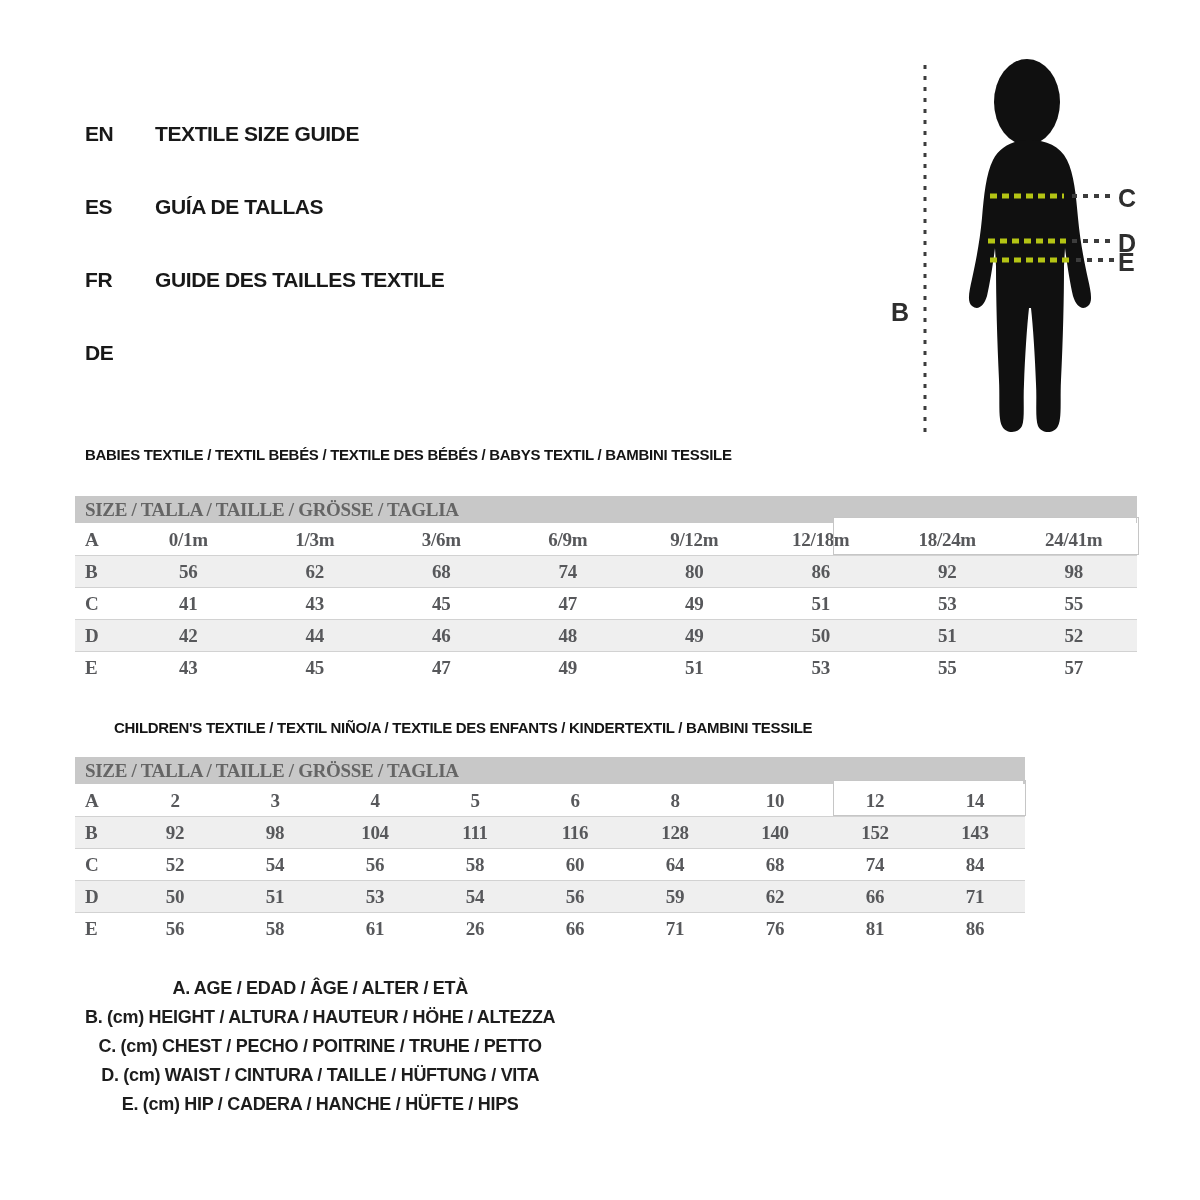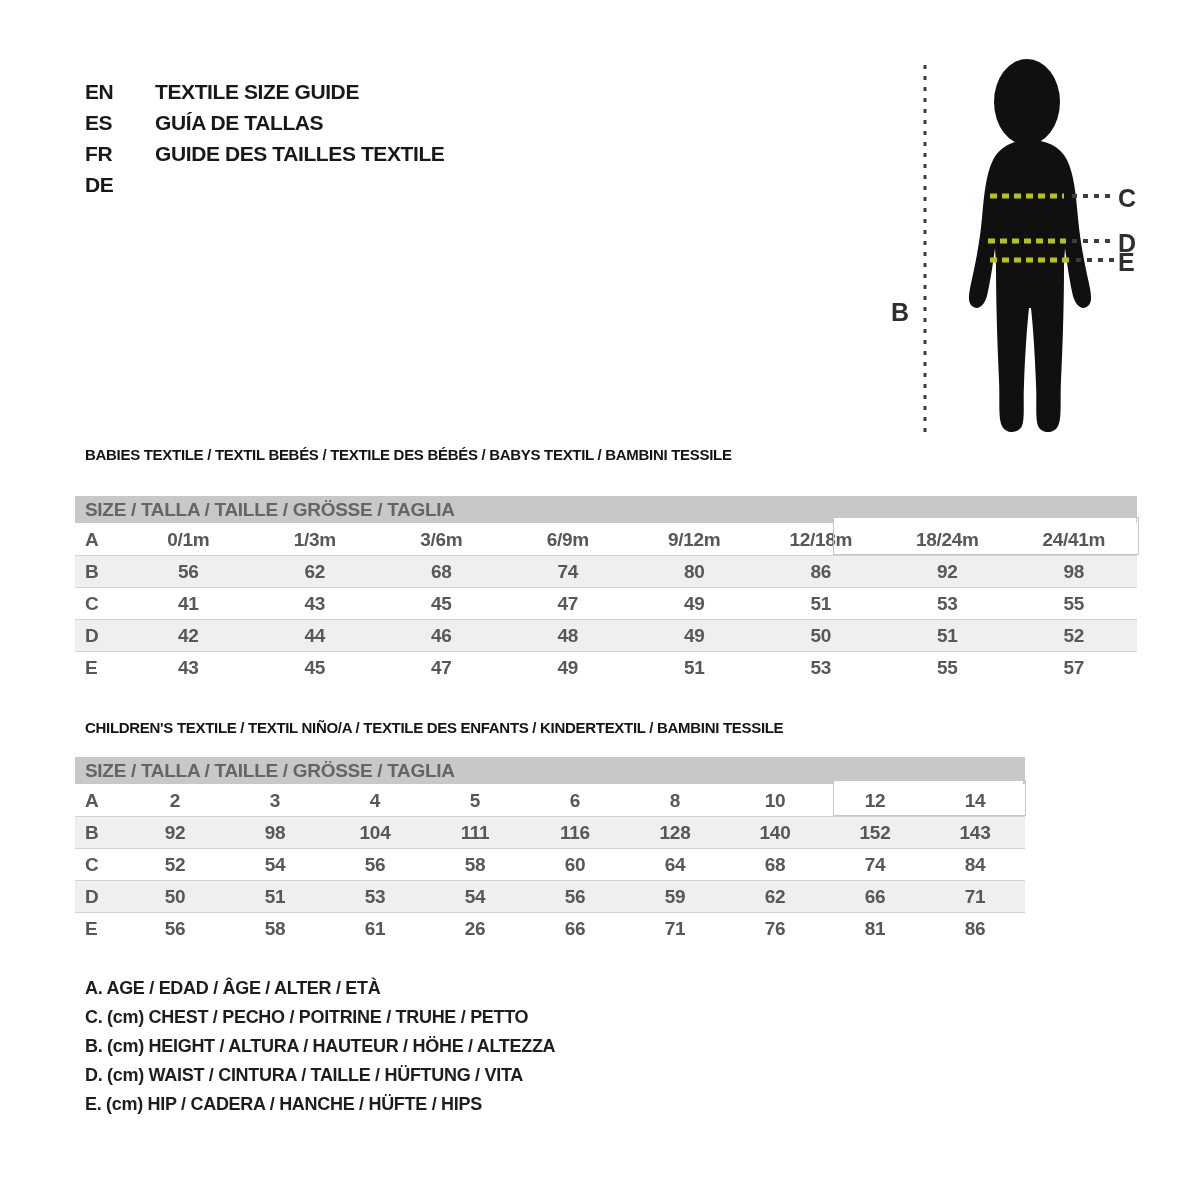--- a/index.html
+++ b/index.html
@@ -1,57 +1,57 @@
 <!DOCTYPE html>
 <html><head>
 <meta charset="utf-8">
 <style>
   html,body { margin:0; padding:0; background:#fff; }
   body { font-family:"Liberation Sans", sans-serif; }
   .canvas { position:relative; width:1200px; height:1200px; background:#ffffff; color:#1b1b1b; overflow:hidden; }
 
   
   .lang-block { position:absolute; left:85px; top:76px; }
-  .lang-row { display:flex; height:31px; align-items:center; font-weight:bold; font-size:21px; letter-spacing:-0.4px; color:#181818; }
+  .lang-row { display:flex; height:31px; align-items:center; font-weight:bold; font-size:21px; letter-spacing:-0.4px; color:#181818;margin-top:42px; }
   .lang-code { width:70px; flex:0 0 70px; }
 
   
   .figure { position:absolute; left:880px; top:50px; width:280px; height:410px; }
   .figure svg { position:absolute; left:0; top:0; }
   .measure-label { position:absolute; font-size:25px; font-weight:bold; color:#2e2e2e; line-height:1; letter-spacing:-0.5px; }
   .lbl-b { left:11px;  top:250px; }
   .lbl-c { left:238px; top:136px; }
   .lbl-d { left:238px; top:181px; }
   .lbl-e { left:238px; top:200px; }
 
   
   .section-title { position:absolute; left:85px; font-size:15px; font-weight:bold; letter-spacing:-0.3px; color:#141414; white-space:nowrap; }
   .title-babies   { top:446px; }
-  .title-children { top:719px; }
-
-  
-  .table-wrap { position:absolute; left:75px; }
+  .title-children { top:719px;margin-left:29px; }
+
+  
+  .table-wrap { position:absolute; left:75px;font-family:Liberation Serif, serif; }
   .wrap-babies   { top:496px; width:1062px; }
   .wrap-children { top:757px; width:950px;  }
   .bar { height:27px; background:#c8c8c8; color:#656565; font-size:19px; font-weight:bold; line-height:27px; padding-left:10px; box-sizing:border-box; letter-spacing:-0.3px; }
   table.size-table { border-collapse:collapse; table-layout:fixed; width:100%; margin-top:1px; }
   table.size-table td { height:31px; text-align:center; font-size:19px; font-weight:bold; color:#57585b; padding:0; letter-spacing:-0.3px; }
   table.size-table tr:nth-child(even) td { background:#efefef; border-top:1px solid #d2d2d2; border-bottom:1px solid #d2d2d2; }
   table.size-table td.row-label { width:40px; text-align:left; padding-left:10px; }
 
   
   .hl-sliver { position:absolute; background:#ffffff; }
   .hl-box    { position:absolute; border:1px solid #c6c6c6; background:transparent; }
   .wrap-babies .hl-sliver   { left:759px; top:22px; width:302px; height:5px; }
   .wrap-babies .hl-box      { left:758px; top:21px; width:304px; height:36px; }
   .wrap-children .hl-sliver { left:759px; top:24px; width:189px; height:3px; }
   .wrap-children .hl-box    { left:758px; top:23px; width:191px; height:34px; }
 
   
-  .legend { position:absolute; left:85px; top:974px; }
+  .legend { position:absolute; left:85px; top:974px;text-align:center; }
   .legend-line { height:29px; line-height:29px; font-size:18px; font-weight:bold; letter-spacing:-0.3px; color:#1d1d1d; white-space:nowrap; }
 </style>
 </head>
 <body>
 
 <div class="canvas">
 
   <div class="lang-block">
     <div class="lang-row">
       <span class="lang-code">EN</span>
@@ -246,19 +246,19 @@
             <td>86</td>
           </tr>
         </tbody>
     </table>
     <div class="hl-sliver"></div>
     <div class="hl-box"></div>
   </div>
 
   <div class="legend">
     <div class="legend-line">A. AGE / EDAD / ÂGE / ALTER / ETÀ</div>
+    <div class="legend-line">B. (cm) HEIGHT / ALTURA / HAUTEUR / HÖHE / ALTEZZA</div>
     <div class="legend-line">C. (cm) CHEST / PECHO / POITRINE / TRUHE / PETTO</div>
-    <div class="legend-line">B. (cm) HEIGHT / ALTURA / HAUTEUR / HÖHE / ALTEZZA</div>
     <div class="legend-line">D. (cm) WAIST / CINTURA / TAILLE / HÜFTUNG / VITA</div>
     <div class="legend-line">E. (cm) HIP / CADERA / HANCHE / HÜFTE / HIPS</div>
   </div>
 
 </div>
 
 </body></html>

